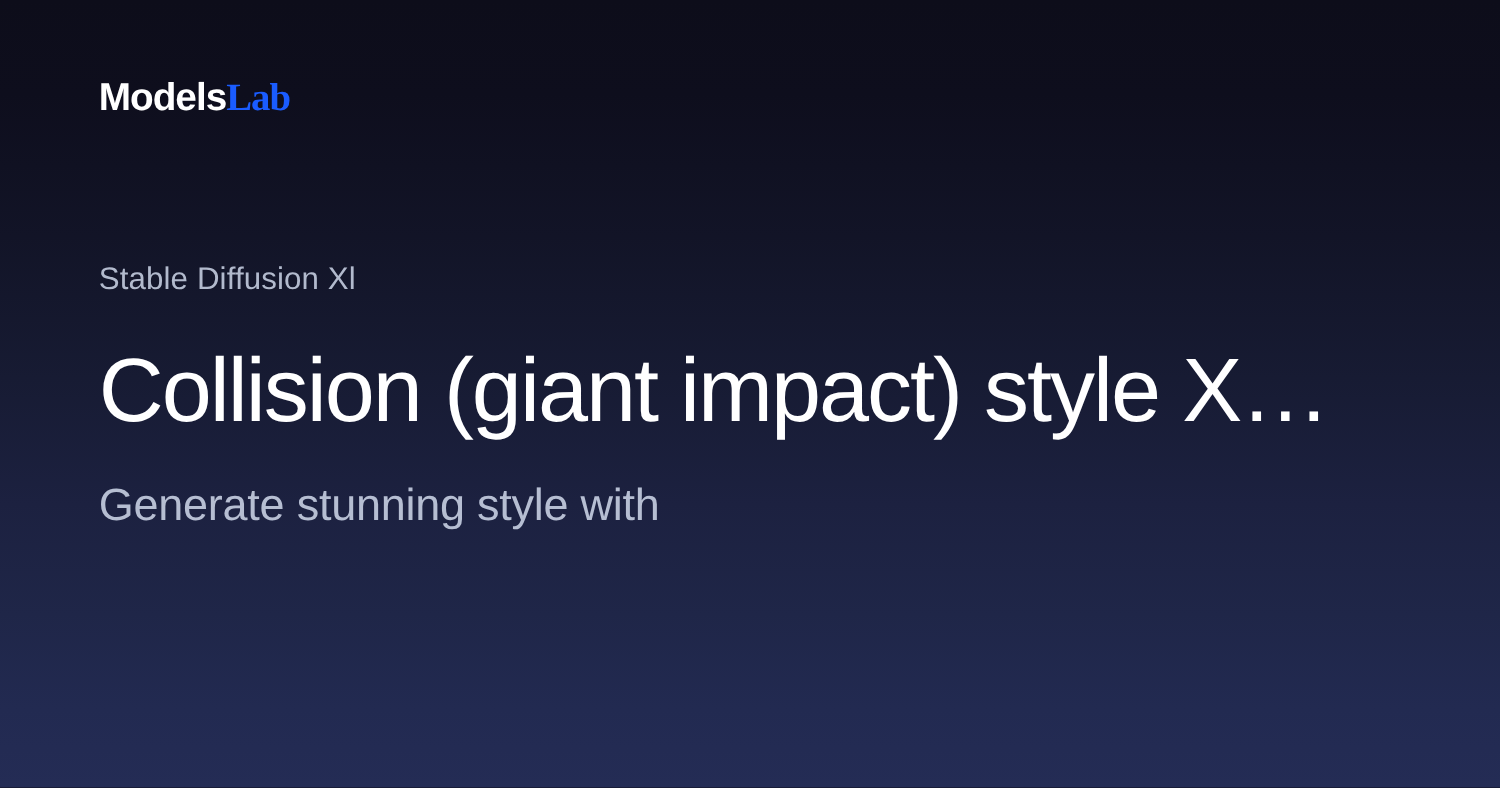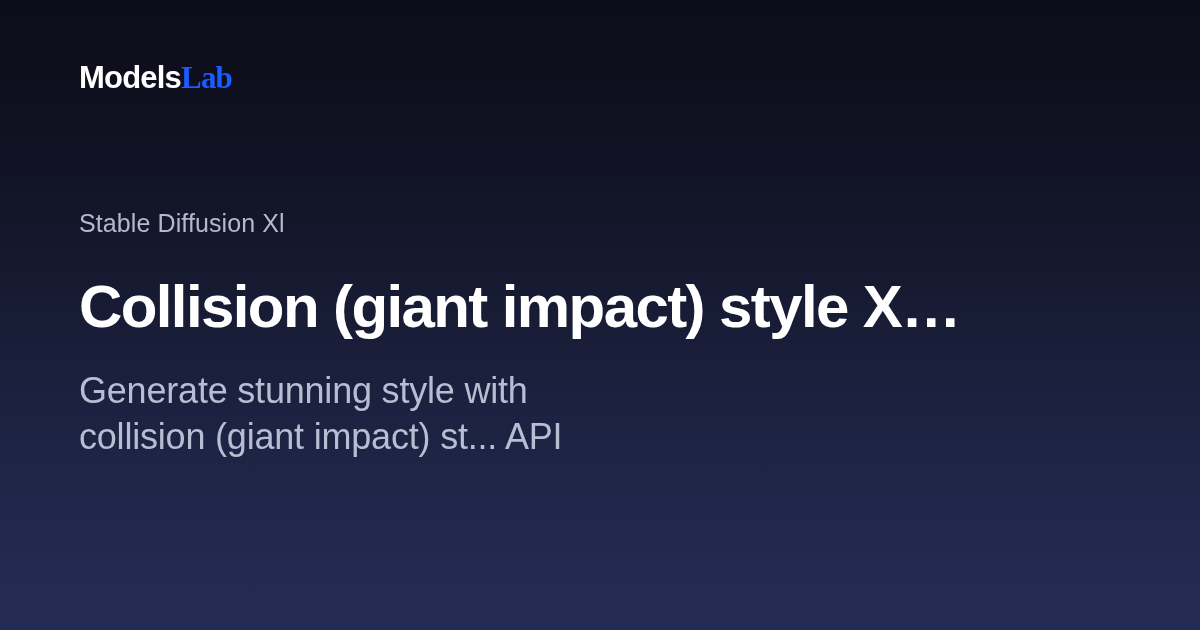--- a/index.html
+++ b/index.html
@@ -71,22 +71,22 @@
     color: #b2bacd;
     line-height: 1.25;
     letter-spacing: 0.1px;
     margin: 0;
     white-space: nowrap;
   }
 
   .title {
     margin: 0;
     margin-top: 36px;
-    font-size: 60px;
-    font-weight: bold;
+    font-size: 72px;
+    font-weight: normal;
     color: #ffffff;
     line-height: 1.08;
     letter-spacing: -1.6px;
     white-space: nowrap;
     overflow: hidden;
   }
 
   .description {
     margin: 0;
     margin-top: 28px;
@@ -113,18 +113,17 @@
   </div>
 
   <div class="content">
 
     <p class="eyebrow">Stable Diffusion Xl</p>
 
     <h1 class="title">Collision (giant impact) style X…</h1>
 
     <p class="description">
       <span class="desc-line">Generate stunning style with</span>
-      <span class="desc-line">collision (giant impact) st... API</span>
     </p>
 
   </div>
 
 </div>
 
 </body></html>

